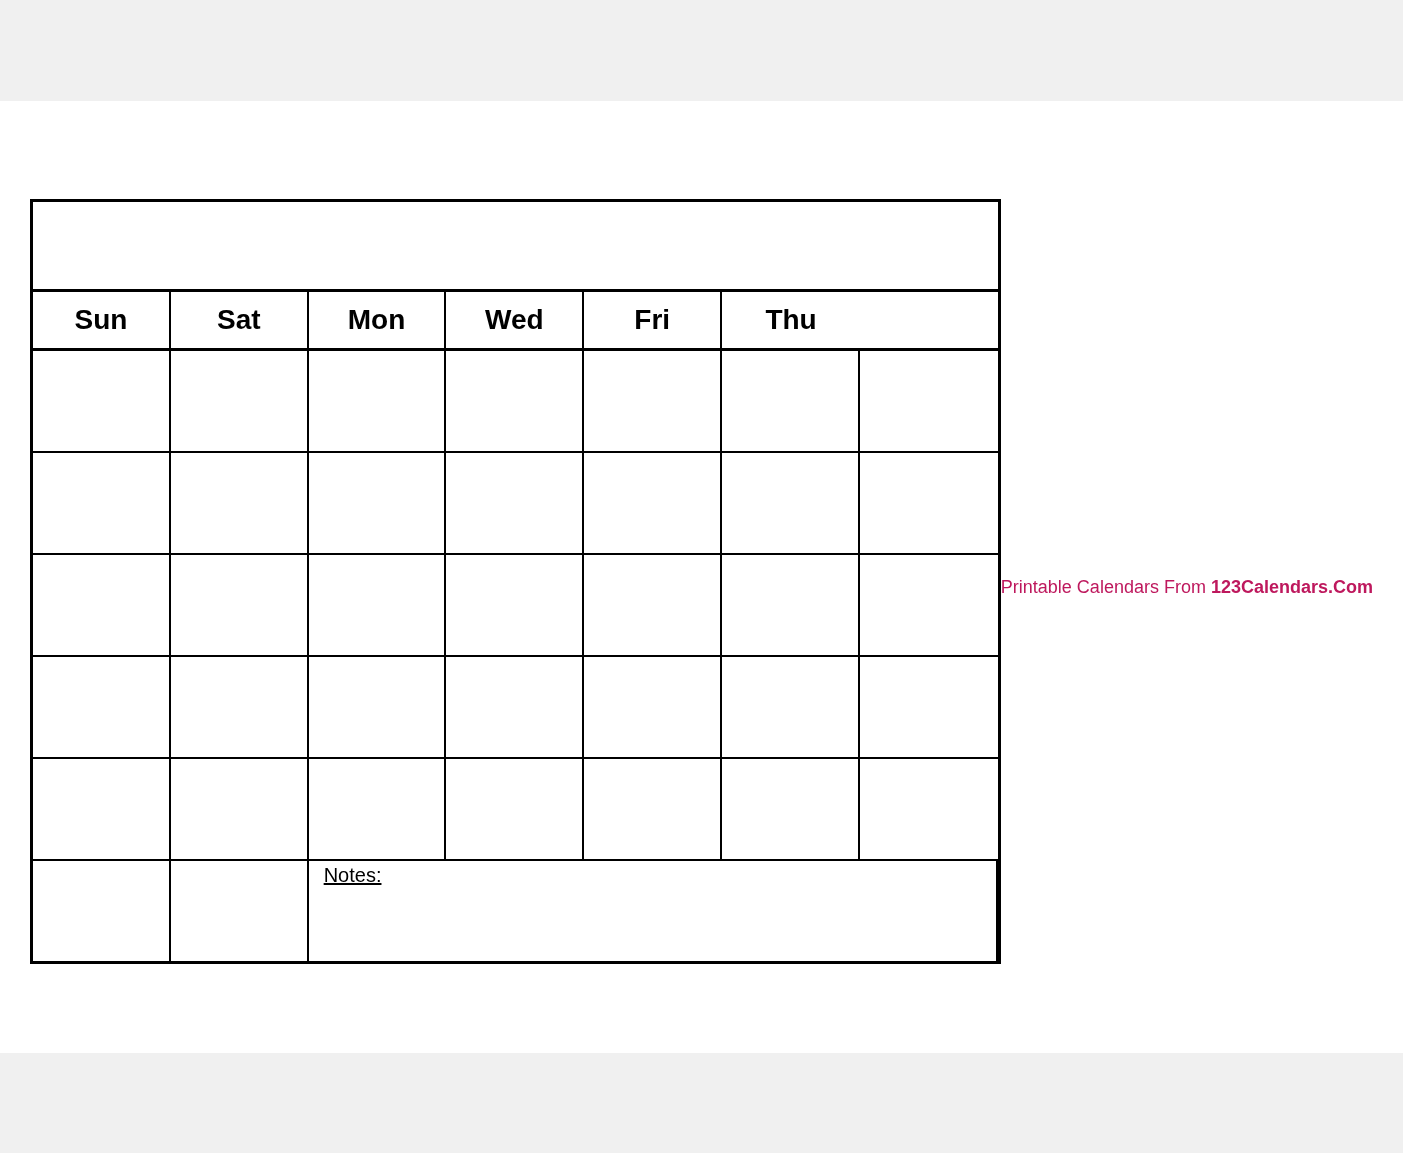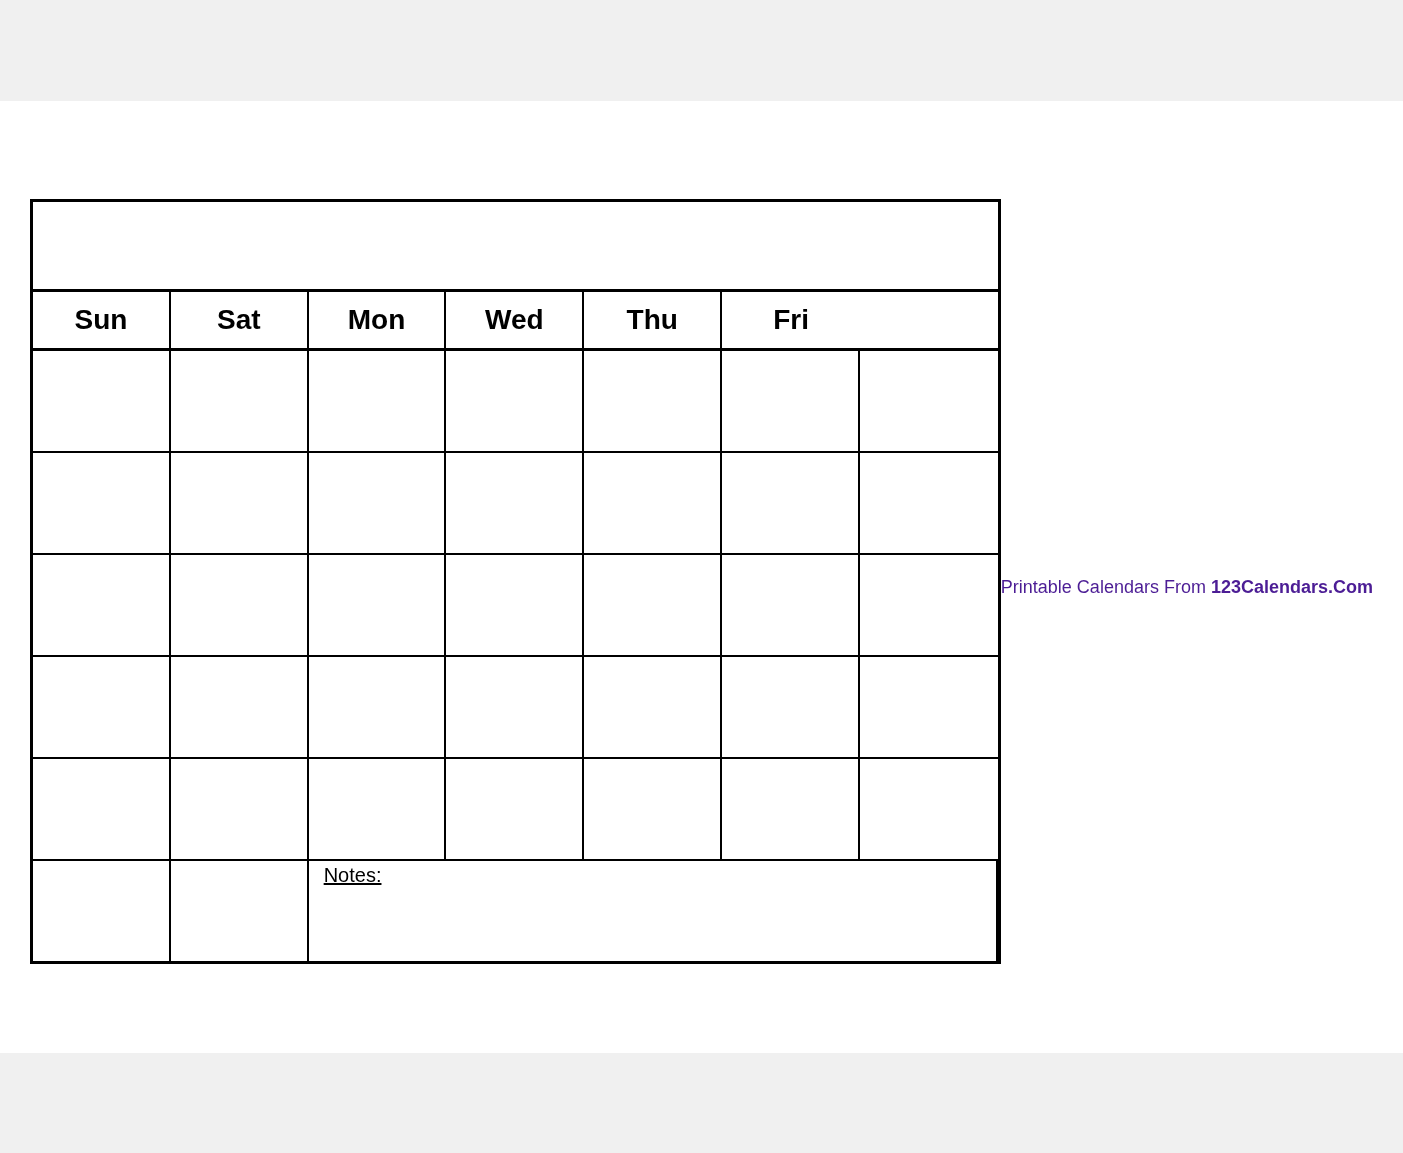--- a/index.html
+++ b/index.html
@@ -109,21 +109,21 @@
 
     .notes-label {
       font-size: 20px;
       text-decoration: underline;
     }
 
     .footer {
       margin-top: 12px;
       text-align: center;
       font-size: 18px;
-      color: #4c1d95;
+      color: #be185d;
       padding: 6px 0;
     }
 
     .footer-normal {
       font-weight: normal;
     }
 
     .footer-bold {
       font-weight: bold;
     }
@@ -135,22 +135,22 @@
 
   <div class="calendar-container">
 
     <div class="calendar-title-row"></div>
 
     <div class="calendar-header">
       <div class="header-cell">Sun</div>
       <div class="header-cell">Sat</div>
       <div class="header-cell">Mon</div>
       <div class="header-cell">Wed</div>
+      <div class="header-cell">Fri</div>
       <div class="header-cell">Thu</div>
-      <div class="header-cell">Fri</div>
     </div>
 
     <div class="calendar-body">
 
       <div class="calendar-row">
         <div class="calendar-cell"></div>
         <div class="calendar-cell"></div>
         <div class="calendar-cell"></div>
         <div class="calendar-cell"></div>
         <div class="calendar-cell"></div>

